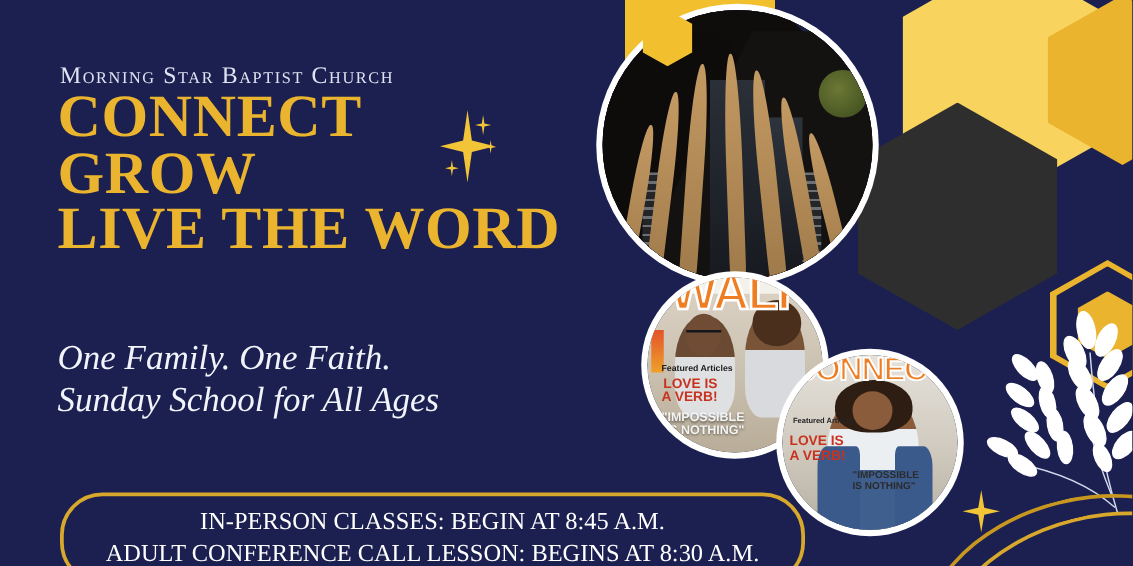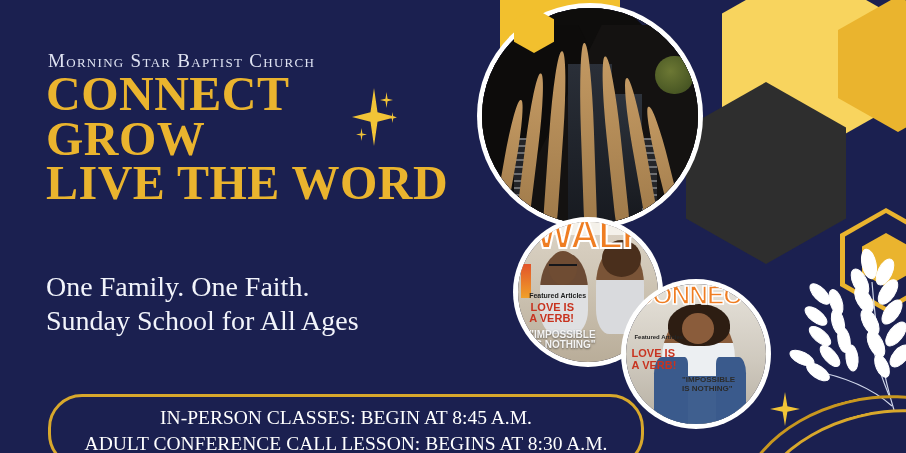--- a/index.html
+++ b/index.html
@@ -118,21 +118,21 @@
   .sp-bottom{left:770px;top:392px;width:30px;height:34px;}
 
   
   .ribbon{position:absolute;left:40px;top:212px;width:430px;height:38px;background:#eab42e;
      clip-path:polygon(0 0,100% 0,100% 100%,0 100%,4.2% 50%);}
   .ribbon .notchR{position:absolute;right:0;top:0;width:22px;height:100%;background:#1b2050;
      clip-path:polygon(100% 0,100% 100%,0 50%);}
   .ribbon-text{position:absolute;left:0;top:0;width:100%;height:100%;display:flex;align-items:center;
      justify-content:center;color:#262a52;font-size:21px;font-family:"Liberation Serif",serif;}
 
-  .tagline{position:absolute;left:46px;top:270px;color:#f2f4fb;font-size:28px;
+  .tagline{position:absolute;left:46px;top:270px;color:#f2f4fb;font-style:italic;font-size:28px;
      line-height:1.22;font-family:"Liberation Serif",serif;}
   .tagline div{white-space:nowrap;}
 
   .infobox{position:absolute;left:48px;top:358px;width:590px;height:68px;border:3px solid #d8a82c;
      border-radius:34px;display:flex;flex-direction:column;align-items:center;justify-content:center;
      color:#ffffff;font-size:19.5px;line-height:1.32;font-family:"Liberation Serif",serif;
      text-align:center;background:rgba(27,32,80,0.55);z-index:9;margin-top:36px;}
   .infobox div{white-space:nowrap;}
 
   

